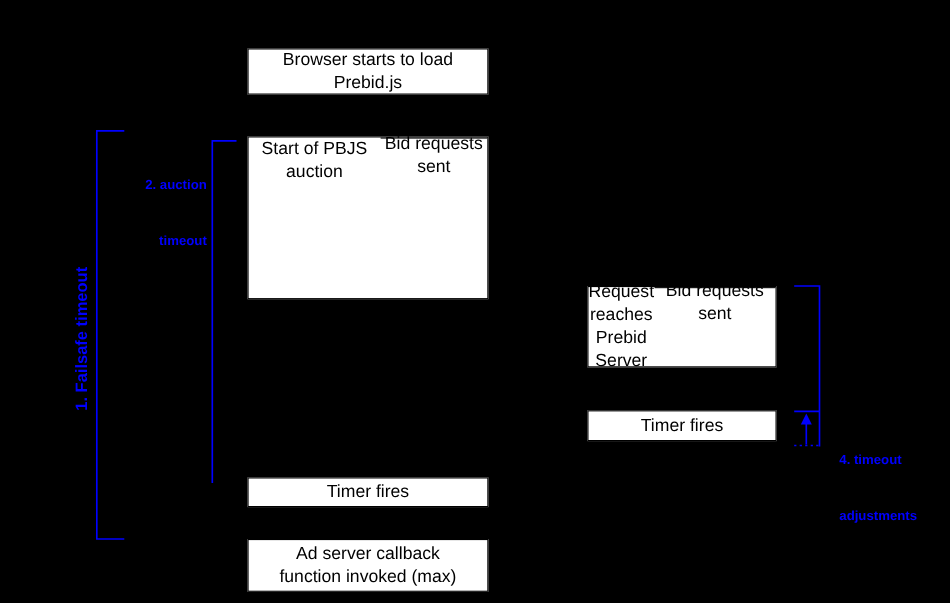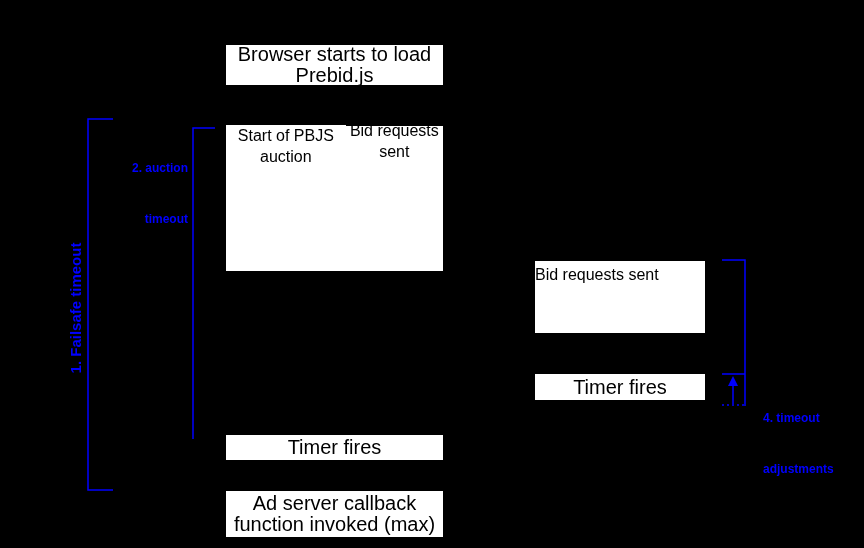--- a/index.html
+++ b/index.html
@@ -15,21 +15,21 @@
     background:var(--bg);
     font-family:"Liberation Sans","DejaVu Sans",sans-serif;
   }
   .canvas{position:absolute;inset:0;}
   .box{
     position:absolute;
     background:var(--box-fill);
     border:1px solid var(--box-border);
     box-sizing:border-box;
     color:var(--box-text);
-    font-size:20px;line-height:21px;
+    font-size:16px;line-height:21px;
     display:flex;align-items:center;justify-content:center;
     text-align:center;white-space:pre-line;
   }
   .stack{
     position:absolute;
     background:var(--box-fill);
     border:1px solid var(--box-border);
     box-sizing:border-box;
     display:flex;flex-direction:row;
   }
@@ -83,20 +83,22 @@
     <div class="cell" style="height:30px;">Bid requests sent</div>
   </div>
 
 
   <div class="box" style="left:225px;top:434px;width:219px;height:27px;">Timer fires</div>
 
   <div class="box" style="left:225px;top:490px;width:219px;height:48px;">Ad server callback
 function invoked (max)</div>
 
   <div class="stack" style="left:534px;top:260px;width:172px;height:74px;">
+    <div class="cell" style="flex:1;">Request reaches
+Prebid Server</div>
     <div class="cell" style="height:26px;">Bid requests sent</div>
   </div>
 
   <div class="box" style="left:534px;top:373px;width:172px;height:28px;">Timer fires</div>
 
   <div class="vertical-label">1. Failsafe timeout</div>
 
   <div class="blue-label" style="left:100px;top:126px;width:88px;text-align:right;">
     <span style="display:block;">2. auction</span>
     <span style="display:block;">timeout</span>

